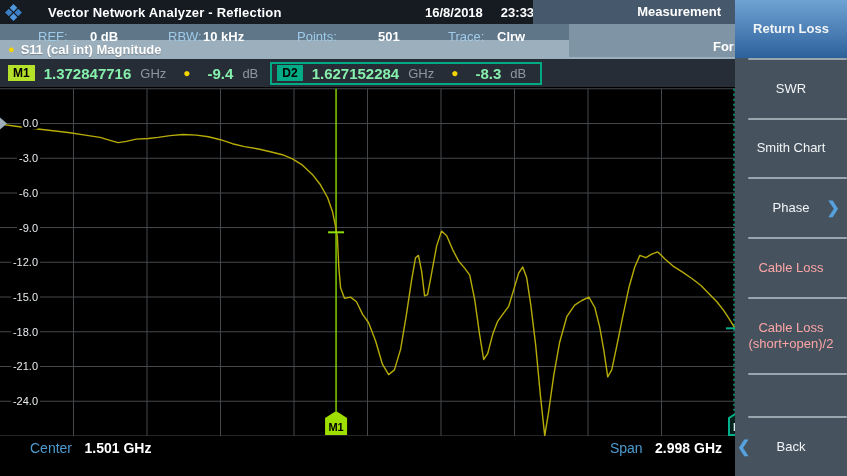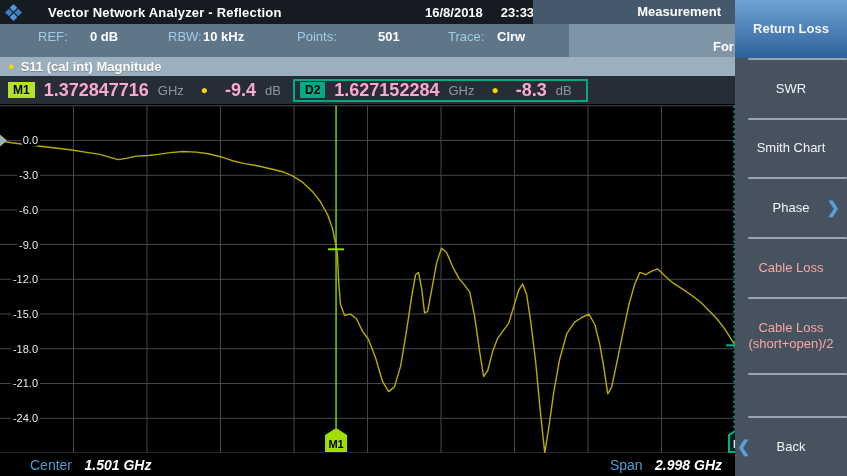--- a/index.html
+++ b/index.html
@@ -11,59 +11,59 @@
   
   .titlebar { position:relative; height:24px; background:#161b22; display:flex; align-items:center; }
   .logo { width:17px; height:17px; margin-left:5px; flex:0 0 auto; }
   .title { color:#fff; font-size:13px; font-weight:700; margin-left:26px; letter-spacing:.2px; }
   .datetime { position:absolute; left:425px; top:0; height:24px; display:flex; align-items:center; gap:18px;
               color:#fff; font-size:13px; font-weight:700; }
   .menu-title { position:absolute; left:533px; top:0; width:202px; height:24px; background:#46586b;
                 color:#fff; font-size:13px; font-weight:700; text-align:right; line-height:24px; padding-right:14px; }
 
   
-  .settingsbar { position:relative; height:33px; background:#5f7689; }
+  .settingsbar { position:relative; height:16px; background:#5f7689; }
   .set-item { position:absolute; top:5px; font-size:13px; white-space:nowrap; }
   .set-label { color:#a0cbe8; }
   .set-value { color:#fff; font-weight:700; }
   .format-panel { position:absolute; left:533px; top:0; width:202px; height:33px; background:#7f94a4;
                   display:flex; align-items:flex-end; justify-content:flex-end; padding:0 14px 3px 0;margin-left:36px; }
   .format-panel span { color:#fff; font-size:13px; font-weight:600; }
 
   
   .s11bar { height:19px; background:#9cafbc; display:flex; align-items:center; padding-left:8px; gap:6px; }
   .s11bar .bullet { color:#f6d500; font-size:11px; line-height:1; }
   .s11bar .s11-label { color:#fff; font-size:13px; font-weight:700; text-shadow:0 1px 1px rgba(0,0,0,.25); }
 
   
   .markerbar { height:28px; background:#262d36; display:flex; align-items:center; padding-left:8px; }
   .mbadge { display:inline-block; font-size:12px; font-weight:700; color:#000; padding:1px 5px; line-height:14px; }
   .m1badge { background:#b4e22a; }
   .d2badge { background:#00ab85; }
-  .mfreq { color:#f9a8d4; font-size:18px; font-weight:700; }
+  .mfreq { color:#86efac; font-size:15px; font-weight:700; }
   .munit { color:#8d97a1; font-size:13px; }
   .mdot { color:#f6d500; font-size:12px; }
   .m1group { display:flex; align-items:center; gap:9px; }
   .d2group { display:flex; align-items:center; gap:9px; margin-left:12px; border:2px solid #00aa84;
              padding:1px 14px 1px 5px; height:23px; }
 
   
   .chartwrap { position:relative; height:349px; background:#000; overflow:hidden; }
   .chartwrap svg { display:block; }
   .grid { stroke:#44484d; stroke-width:1; }
   .ylabel { fill:#e6eaed; font-size:11px; font-family:"Liberation Sans",sans-serif;
             paint-order:stroke; stroke:#000; stroke-width:5px; }
   .trace { fill:none; stroke:#b6ac05; stroke-width:1.4; stroke-linejoin:round; }
   .flagtext { font-size:11px; font-weight:700; font-family:"Liberation Sans",sans-serif; }
 
   
   .footer { height:23px; background:#000; display:flex; align-items:center; justify-content:space-between;
             padding:0 13px 0 30px; }
   .f-label { color:#4f9bcf; font-size:14px; }
-  .f-value { color:#fff; font-size:14px; font-weight:700; margin-left:8px;font-style:italic; }
+  .f-value { color:#fff; font-size:14px; font-weight:700; margin-left:8px; }
 
   
   .sidebar { width:112px; height:476px; background:#46535f; display:flex; flex-direction:column; }
   .sbtn { flex:1 1 auto; position:relative; display:flex; align-items:center; justify-content:center;
           color:#f2f4f6; font-size:13px; text-align:center; line-height:1.25; padding:17px 6px; cursor:default; }
   .sbtn.active { background:linear-gradient(#6fa3d4,#2d619b); font-weight:600; }
   .sbtn.disabled { color:#fca5a5;border-radius:24px; }
   .sep { flex:0 0 2px; height:2px; background:#9aa5ae; margin-left:13px; border-radius:1px; }
   .chev { position:absolute; color:#55a2de; font-size:16px; font-weight:700; top:50%; transform:translateY(-50%); }
   .chev.right { right:7px; }

